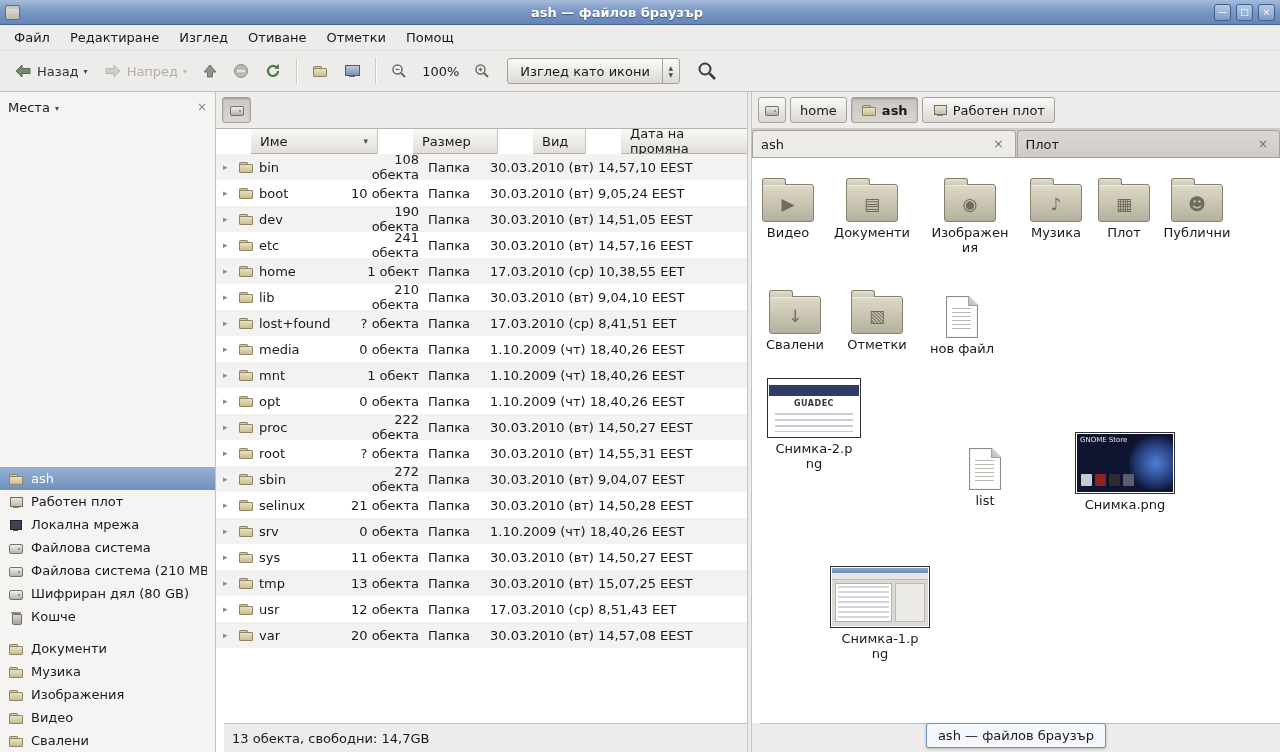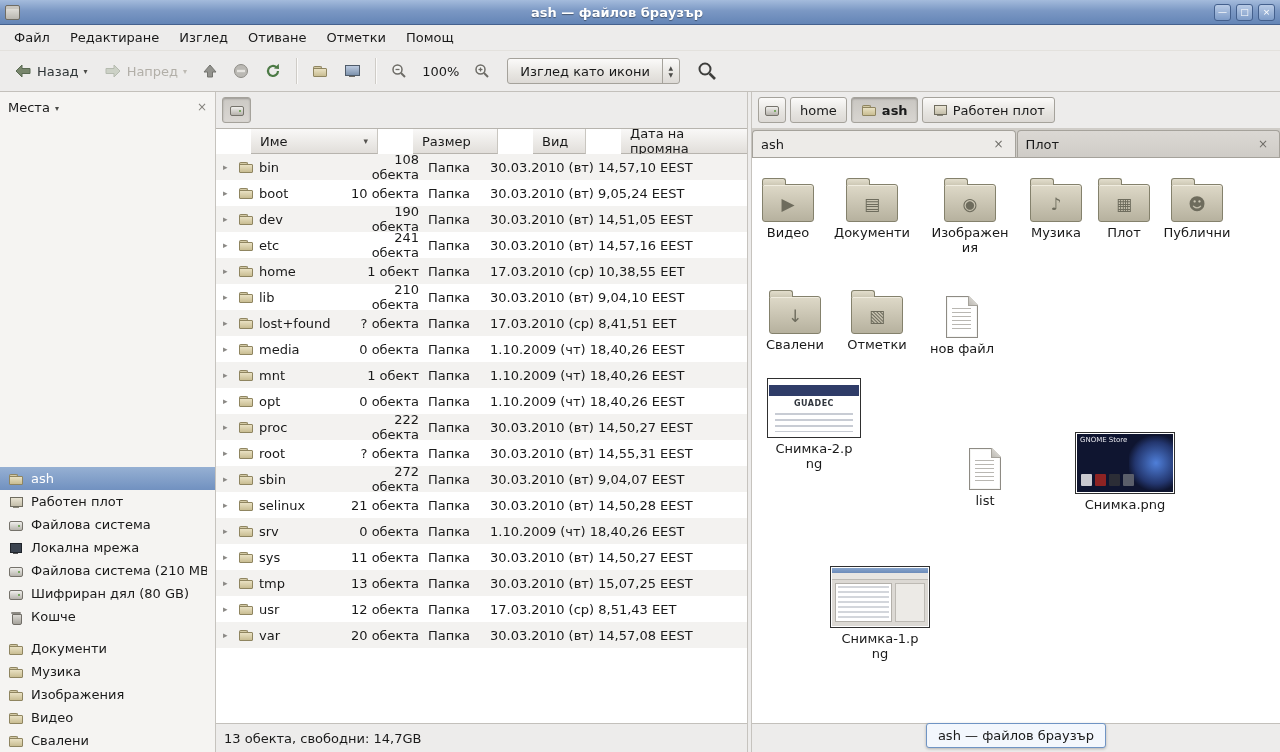--- a/index.html
+++ b/index.html
@@ -83,21 +83,21 @@
   .w-name { width:127px; } .w-size { width:85px; } .w-type { width:53px; } .w-date { flex:1; border-right:none; }
   .sort { margin-left:auto; font-size:9px; color:#55534f; }
   .list-rows { flex:1; overflow:hidden; }
   .lrow { display:flex; height:26px; align-items:center; }
   .lrow.odd { background:#f3f2f0; }
   .cname { width:127px; display:flex; align-items:center; gap:5px; padding-left:7px; overflow:hidden; }
   .expander { width:10px; flex:none; color:#8a8884; font-size:9px; }
   .csize { width:85px; text-align:right; padding-right:9px; }
   .ctype { width:53px; }
   .cdate { flex:1; padding-left:9px; white-space:nowrap; }
-  .statusbar { height:29px; flex:none; border-top:1px solid #c3c0bb; background:#edeceb; display:flex; align-items:center; padding:8px 8px; }
+  .statusbar { height:29px; flex:none; border-top:1px solid #c3c0bb; background:#edeceb; display:flex; align-items:center; padding:8px 8px;margin-left:8px; }
 
   .splitter { width:5px; flex:none; background:#edeceb; border-left:1px solid #c6c3be; border-right:1px solid #c6c3be; }
 
   
   .pane-right { flex:1; min-width:0; display:flex; flex-direction:column; }
   .pathbar { height:36px; flex:none; display:flex; align-items:center; gap:4px; padding:0 6px; background:#edeceb; }
   .pbtn { height:26px; border:1px solid #a5a29b; border-radius:3px; font:inherit; color:inherit;
     background:linear-gradient(#fbfaf9,#e6e4e0 60%,#dcd9d5); display:flex; align-items:center; gap:5px; padding:0 9px; }
   .pbtn.iconic { padding:0 5px; }
   .pbtn.active { background:linear-gradient(#c9c6c1,#d8d5d1); box-shadow:inset 0 1px 2px rgba(0,0,0,.25); font-weight:bold; }
@@ -265,26 +265,26 @@
       <div class="side-list">
           <div class="side-item selected">
             <span class="ico ico-folder"></span>
             <span class="side-label">ash</span>
           </div>
           <div class="side-item">
             <span class="ico ico-desktop"></span>
             <span class="side-label">Работен плот</span>
           </div>
           <div class="side-item">
+            <span class="ico ico-network"></span>
+            <span class="side-label">Локална мрежа</span>
+          </div>
+          <div class="side-item">
             <span class="ico ico-drive"></span>
             <span class="side-label">Файлова система</span>
-          </div>
-          <div class="side-item">
-            <span class="ico ico-network"></span>
-            <span class="side-label">Локална мрежа</span>
           </div>
           <div class="side-item">
             <span class="ico ico-drive"></span>
             <span class="side-label">Файлова система (210 MB)</span>
           </div>
           <div class="side-item">
             <span class="ico ico-drive"></span>
             <span class="side-label">Шифриран дял (80 GB)</span>
           </div>
           <div class="side-item">

